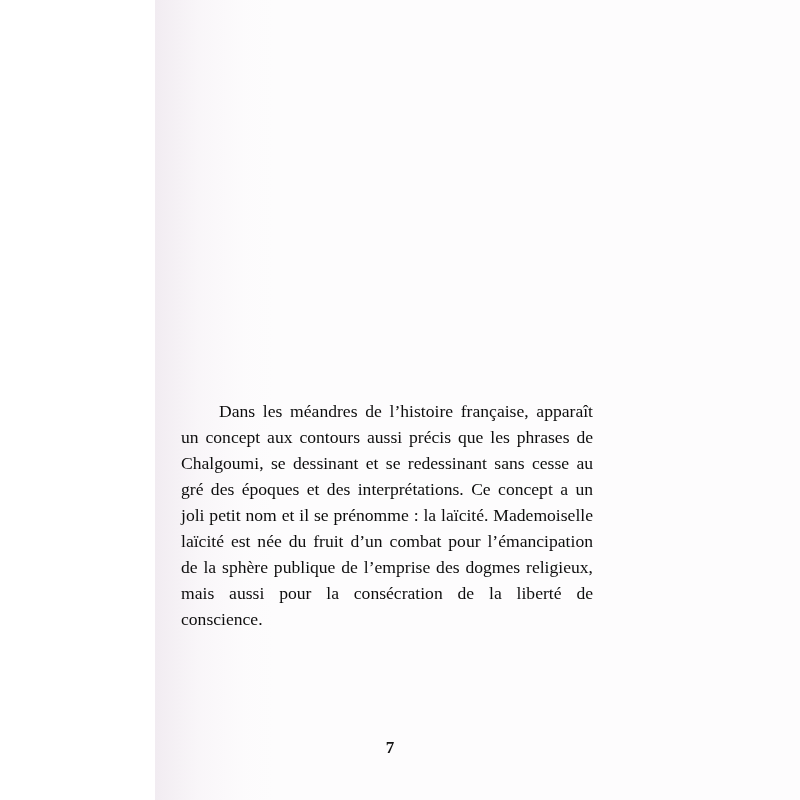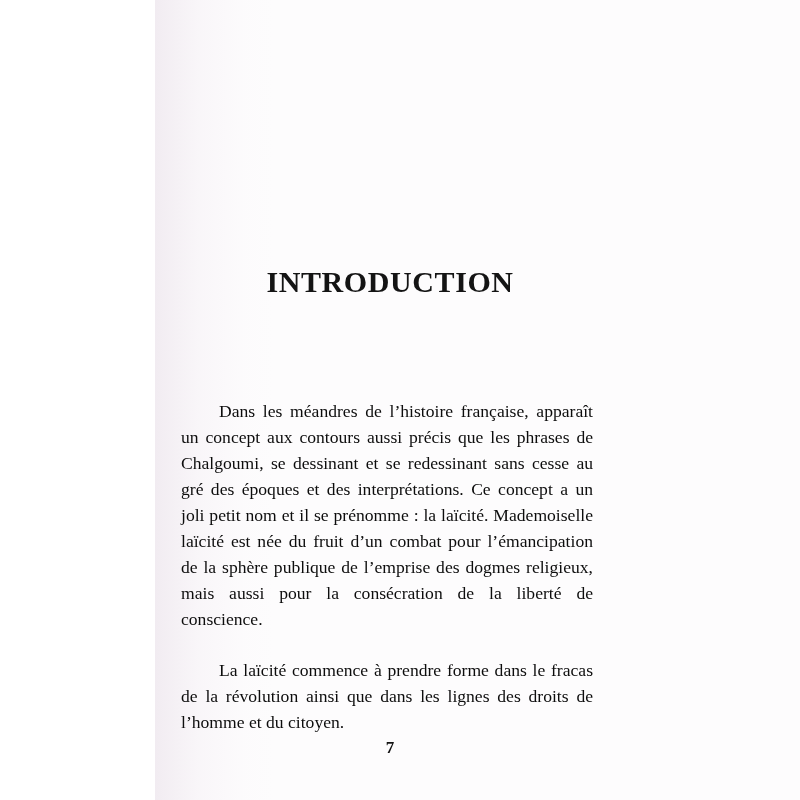--- a/index.html
+++ b/index.html
@@ -130,22 +130,20 @@
 
 <div class="page">
 
   <div class="scan-area"></div>
   <div class="gutter-tint"></div>
 
   <div class="showthrough block-a">                                                                                                                                                                                                                                                                                                                                                                                           </div>
   <div class="showthrough block-b">                                                                                                                                                                                                                                                                         </div>
   <div class="showthrough block-c">                                                                                                               </div>
 
-  <div class="doc-title">INTRODUCTION</div>
 
   <div class="body-text">
     <p>Dans les méandres de l’histoire française, apparaît un concept aux contours aussi précis que les phrases de Chalgoumi, se dessinant et se redessinant sans cesse au gré des époques et des interprétations. Ce concept a un joli petit nom et il se prénomme : la laïcité. Mademoiselle laïcité est née du fruit d’un combat pour l’émancipation de la sphère publique de l’emprise des dogmes religieux, mais aussi pour la consécration de la liberté de conscience.</p>
-    <p class="para-gap">La laïcité commence à prendre forme dans le fracas de la révolution ainsi que dans les lignes des droits de l’homme et du citoyen.</p>
   </div>
 
   <div class="page-number">7</div>
 
 </div>
 
 </body></html>

